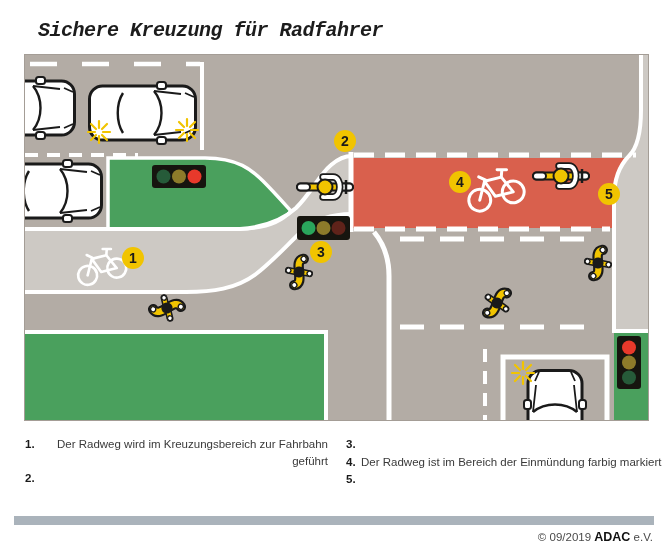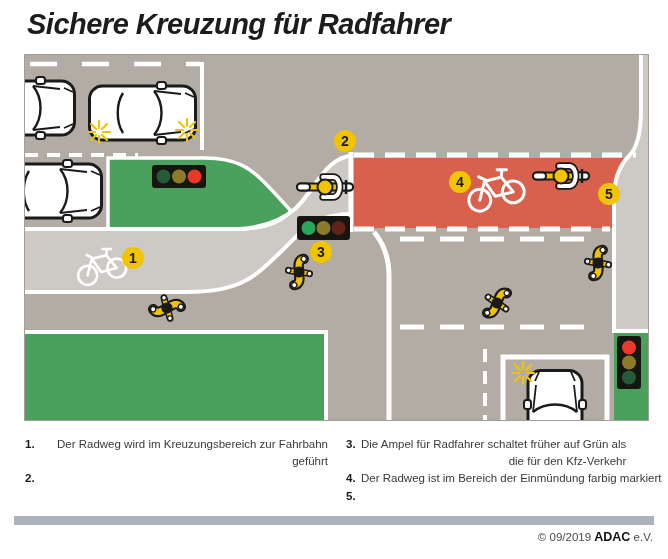--- a/index.html
+++ b/index.html
@@ -1,20 +1,20 @@
 <!DOCTYPE html>
 <html><head>
 <meta charset="utf-8">
 <style>
   html,body{margin:0;padding:0;background:#fff;}
   .page{position:relative;width:668px;height:559px;background:#ffffff;overflow:hidden;
         font-family:"Liberation Sans",sans-serif;}
-  .title{position:absolute;left:25px;top:6px;margin:2px;
-         font-family:Liberation Sans, sans-serif;font-style:italic;font-weight:bold;
-         font-size:29px;letter-spacing:-0.5px;color:#1c1c1c;}
+  .title{position:absolute;left:25px;top:6px;margin:13px;
+         font-family:Liberation Mono, monospace;font-style:italic;font-weight:bold;
+         font-size:20px;letter-spacing:-0.5px;color:#1c1c1c;}
   .diagram{position:absolute;left:25px;top:55px;width:623px;height:365px;outline:1px solid #a49d96;}
   .diagram svg{display:block;}
   .badge text{font-family:"Liberation Sans",sans-serif;font-size:14px;font-weight:bold;fill:#1a1a1a;}
   .legend-col{position:absolute;font-size:11.5px;line-height:16.5px;color:#3a3a3a;}
   .legend-left{left:25px;top:436px;width:303px;}
   .legend-right{left:346px;top:436px;width:317px;}
   .legend-item{display:flex;margin-bottom:1px;}
   .legend-item .num{font-weight:bold;color:#1a1a1a;width:15px;flex:none;}
   .legend-item .txt{white-space:pre-line;text-align:right;}
   .footer-bar{position:absolute;left:14px;top:516px;width:640px;height:9px;background:#aab3bb;}
@@ -170,22 +170,20 @@
       <span class="num">1.</span>
       <span class="txt">Der Radweg wird im Kreuzungsbereich zur Fahrbahn geführt</span>
     </div>
     <div class="legend-item">
       <span class="num">2.</span>
     </div>
   </div>
   <div class="legend-col legend-right">
     <div class="legend-item">
       <span class="num">3.</span>
-      <span class="txt">Die Ampel für Radfahrer schaltet früher auf Grün als
-die für den Kfz-Verkehr</span>
     </div>
     <div class="legend-item">
       <span class="num">4.</span>
       <span class="txt">Der Radweg ist im Bereich der Einmündung farbig markiert</span>
     </div>
     <div class="legend-item">
       <span class="num">5.</span>
     </div>
   </div>
 

